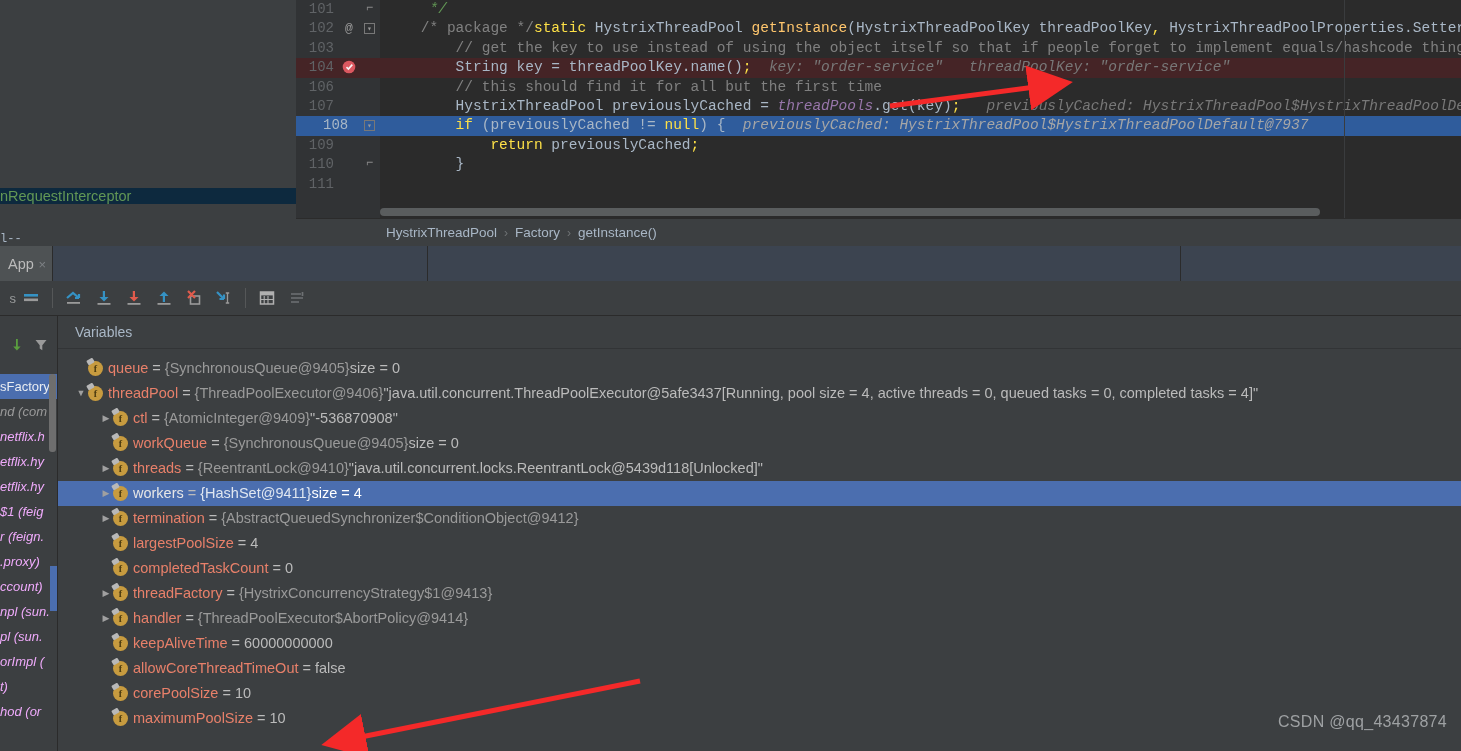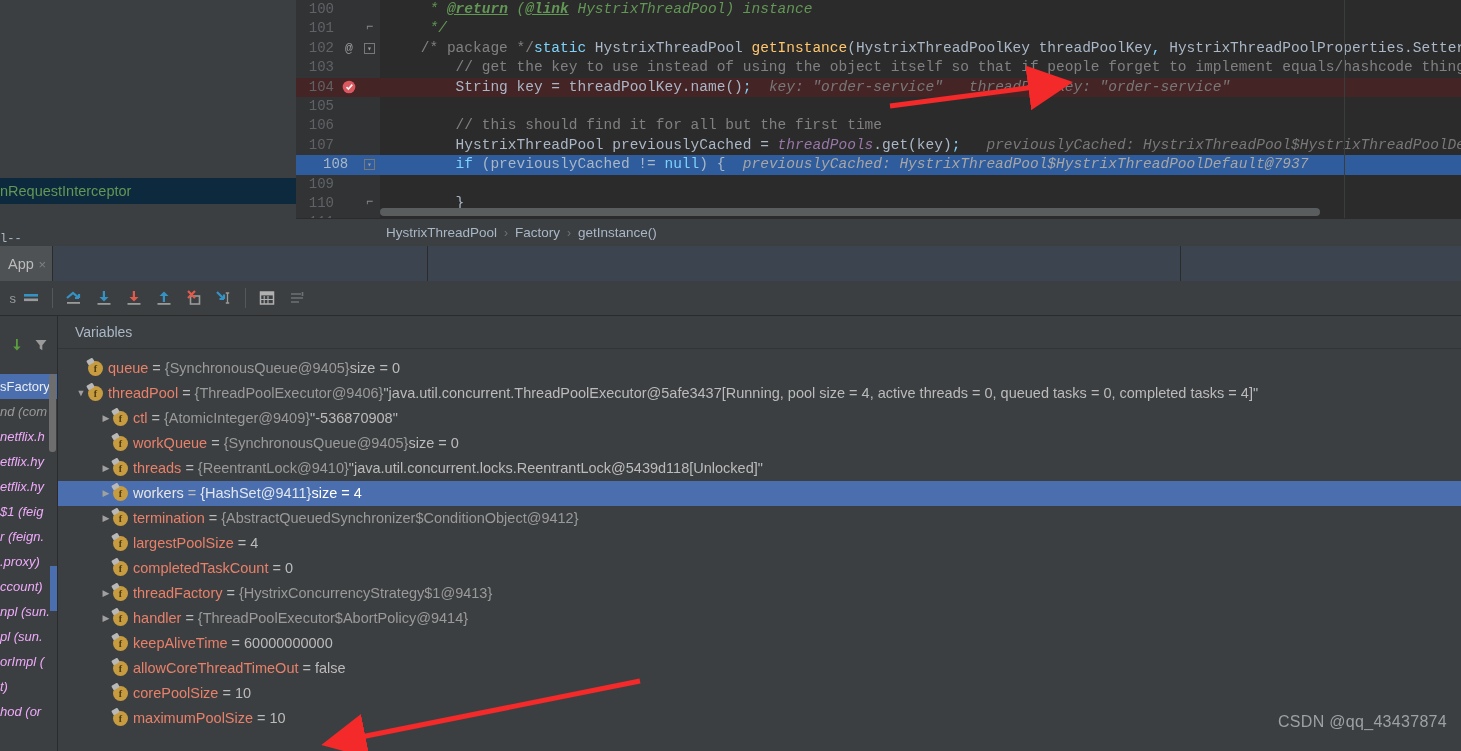--- a/index.html
+++ b/index.html
@@ -50,21 +50,21 @@
     position: absolute; left: 84px; top: 0; right: 0; height: 19.4px;
     background: #2f5c9c;
   }
   .bp-bar {
     position: absolute; left: 84px; top: 0; right: 0; height: 19.4px;
     background: #452426;
   }
   .cm   { color: #808080; }
   .doc  { color: #629755; font-style: italic; }
   .doct { color: #629755; font-style: italic; text-decoration: underline; font-weight: bold; }
-  .kw   { color: #7dd3fc; }
+  .kw   { color: #fde047; }
   .fn   { color: #ffc66d; }
   .fld  { color: #9876aa; font-style: italic; }
   .hint { color: #787878; font-style: italic; }
   .hint2{ color: #a6a6a6; font-style: italic; }
   .plain{ color: #a9b7c6; }
 
   .editor-vline {
     position: absolute; top: 0; width: 1px; height: 218px; background: #3a3c3e;
   }
   .hscroll {
@@ -82,21 +82,21 @@
   .crumb { color: #a9b7c6; }
   .crumb-sep { color: #6e7274; margin: 0 7px; font-size: 12px; }
 
   
   .left-top {
     position: absolute; left: 0; top: 0; width: 296px; height: 246px;
     background: #3c3f41;
   }
   .lt-blank1 { position: absolute; left:0; top:0; width:296px; height:178px; background:#3c3f41; }
   .sel-strip {
-    position: absolute; left: 0; top: 178px; width: 296px; height: 26px;
+    position: absolute; left: 0; top: 188px; width: 296px; height: 16px;
     background: #0d293e; display: flex; align-items: center;
     font-size: 14.5px; color: #629755; padding-left: 0px;
   }
   .lt-blank2 { position: absolute; left:0; top:204px; width:296px; height:28px; background:#3c3f41; }
   .lt-frag {
     position: absolute; left: 0; top: 232px; width: 52px; height: 14px;
     color: #a9b7c6; font-size: 12px; font-family: "Liberation Mono", monospace;
     overflow: hidden;
   }
   .lt-divider {
@@ -233,33 +233,31 @@
       <span>nRequestInterceptor</span>
     </div>
     <div class="lt-blank2"></div>
     <div class="lt-frag">l--</div>
     <div class="lt-divider"></div>
   </div>
 
   <div class="editor-pane">
     <div class="gutter-bg"></div>
     <div class="code-rows" id="code-rows">
-        <div class="code-row"><span class="ln">100</span><span class="code-txt"><span class="doc">     * </span><span class="doct">@return</span><span class="doc"> (</span><span class="doct">@link</span><span class="doc"> HystrixThreadPool) instance</span></span></div>
         <div class="code-row"><span class="ln">101</span><span class="fold" style="left: 68px; border: none; font-size: 12px; color: rgb(136, 136, 136);">⌐</span><span class="code-txt"><span class="doc">     */</span></span></div>
         <div class="code-row"><span class="ln">102</span><span class="gutter-icon" style="left: 44px;">@</span><span class="fold">▾</span><span class="code-txt"><span class="cm">    /* package */</span><span class="kw">static </span><span class="plain">HystrixThreadPool </span><span class="fn">getInstance</span><span class="plain">(HystrixThreadPoolKey threadPoolKey</span><span class="kw">,</span><span class="plain"> HystrixThreadPoolProperties.Setter proper</span></span></div>
         <div class="code-row"><span class="ln">103</span><span class="code-txt"><span class="cm">        // get the key to use instead of using the object itself so that if people forget to implement equals/hashcode things will</span></span></div>
         <div class="code-row row-bp"><div class="bp-bar"></div><span class="ln">104</span><span class="gutter-icon" style="left: 44px;"><svg width="15" height="15" viewBox="0 0 15 15">
               <circle cx="7" cy="8" r="6.3" fill="#db5860"></circle>
               <path d="M4.5 8.2 L6.4 10 L10.3 5.6" stroke="#f5f5f5" stroke-width="1.6" fill="none"></path>
             </svg></span><span class="code-txt"><span class="plain">        String key = threadPoolKey.</span><span class="plain">name</span><span class="plain">()</span><span class="kw">;</span><span class="hint">  key: </span><span class="hint">"order-service"</span><span class="hint">   threadPoolKey: </span><span class="hint">"order-service"</span></span></div>
-        <div class="code-row"><span class="ln">105</span><span class="code-txt"></span></div>
         <div class="code-row"><span class="ln">106</span><span class="code-txt"><span class="cm">        // this should find it for all but the first time</span></span></div>
         <div class="code-row"><span class="ln">107</span><span class="code-txt"><span class="plain">        HystrixThreadPool previouslyCached = </span><span class="fld">threadPools</span><span class="plain">.get(key)</span><span class="kw">;</span><span class="hint">   previouslyCached: HystrixThreadPool$HystrixThreadPoolDefault@79</span></span></div>
         <div class="code-row row-exec"><div class="exec-bar"></div><span class="ln">108</span><span class="fold">▾</span><span class="code-txt"><span class="kw">        if </span><span class="plain">(previouslyCached != </span><span class="kw">null</span><span class="plain">) { </span><span class="hint2"> previouslyCached: HystrixThreadPool$HystrixThreadPoolDefault@7937</span></span></div>
-        <div class="code-row"><span class="ln">109</span></div>
+        <div class="code-row"><span class="ln">109</span><span class="code-txt"><span class="kw">            return </span><span class="plain">previouslyCached</span><span class="kw">;</span></span></div>
         <div class="code-row"><span class="ln">110</span><span class="fold" style="left: 68px; border: none; font-size: 12px; color: rgb(136, 136, 136);">⌐</span><span class="code-txt"><span class="plain">        }</span></span></div>
         <div class="code-row"><span class="ln">111</span><span class="code-txt"></span></div>
       </div>
     <div class="editor-vline" style="left:1048px"></div>
     <div class="hscroll"></div>
   </div>
 
   <div class="breadcrumb-bar" id="breadcrumb">
       <span class="crumb">HystrixThreadPool</span>
       <span class="crumb-sep">›</span>

